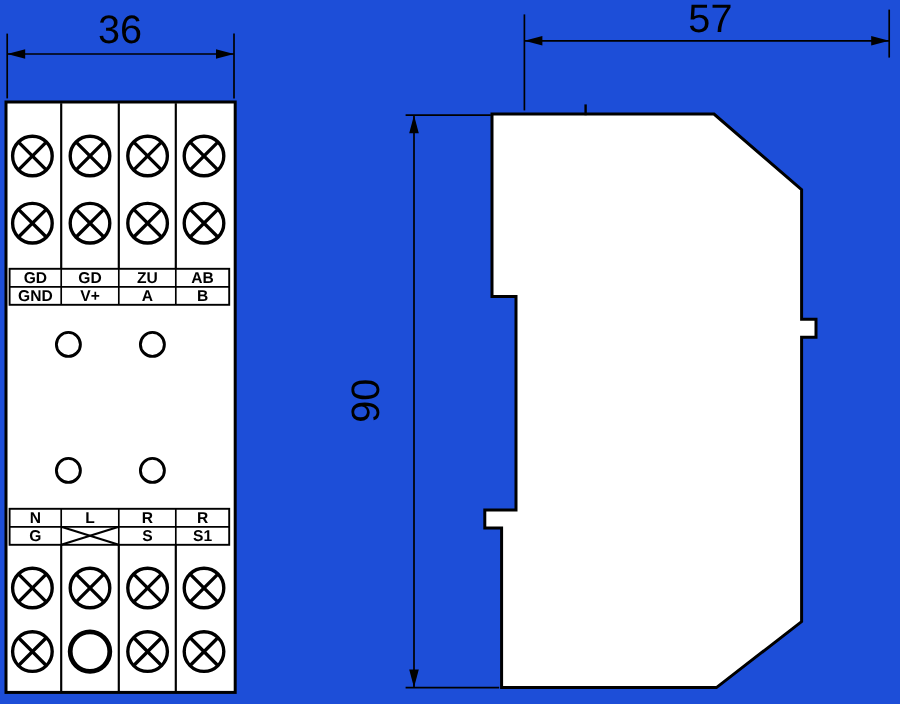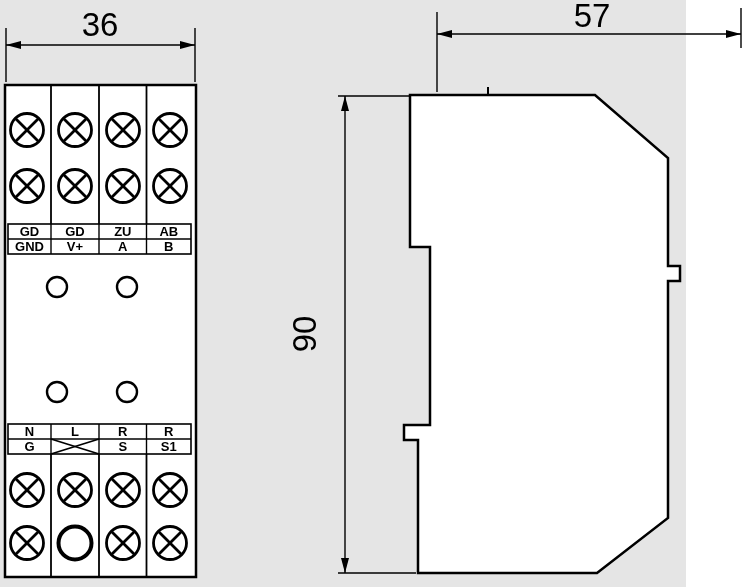--- a/index.html
+++ b/index.html
@@ -1,19 +1,19 @@
 <!DOCTYPE html>
 <html><head>
 <meta charset="utf-8">
 <style>
   html, body { margin: 0; padding: 0; background: #ffffff; }
   .canvas {
-    width: 686px;
+    width: 750px;
     height: 587px;
-    background: #e5e5e5;
+    background: #1d4ed8;
     position: relative;
     font-family: "Liberation Sans", sans-serif;
   }
   svg { position: absolute; left: 0; top: 0; }
   text { font-family: "Liberation Sans", sans-serif; fill: #000; }
   .dim-text  { font-size: 33px; }
   .cell-text { font-size: 13px; font-weight: 700; text-anchor: middle; }
   .outline { fill: #ffffff; stroke: #000; stroke-width: 2.5; stroke-linejoin: miter; }
   .sep     { stroke: #000; stroke-width: 1.8; }
   .grid    { fill: none; stroke: #000; stroke-width: 1.6; }

